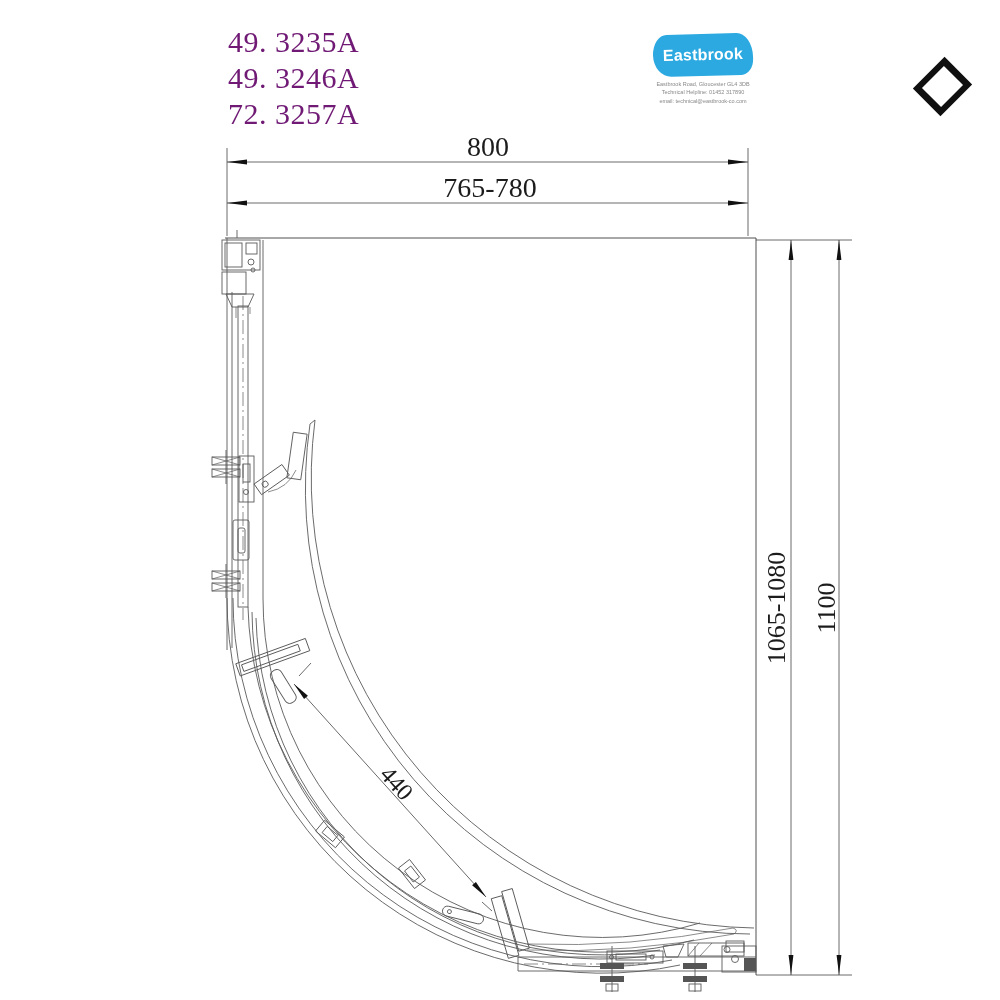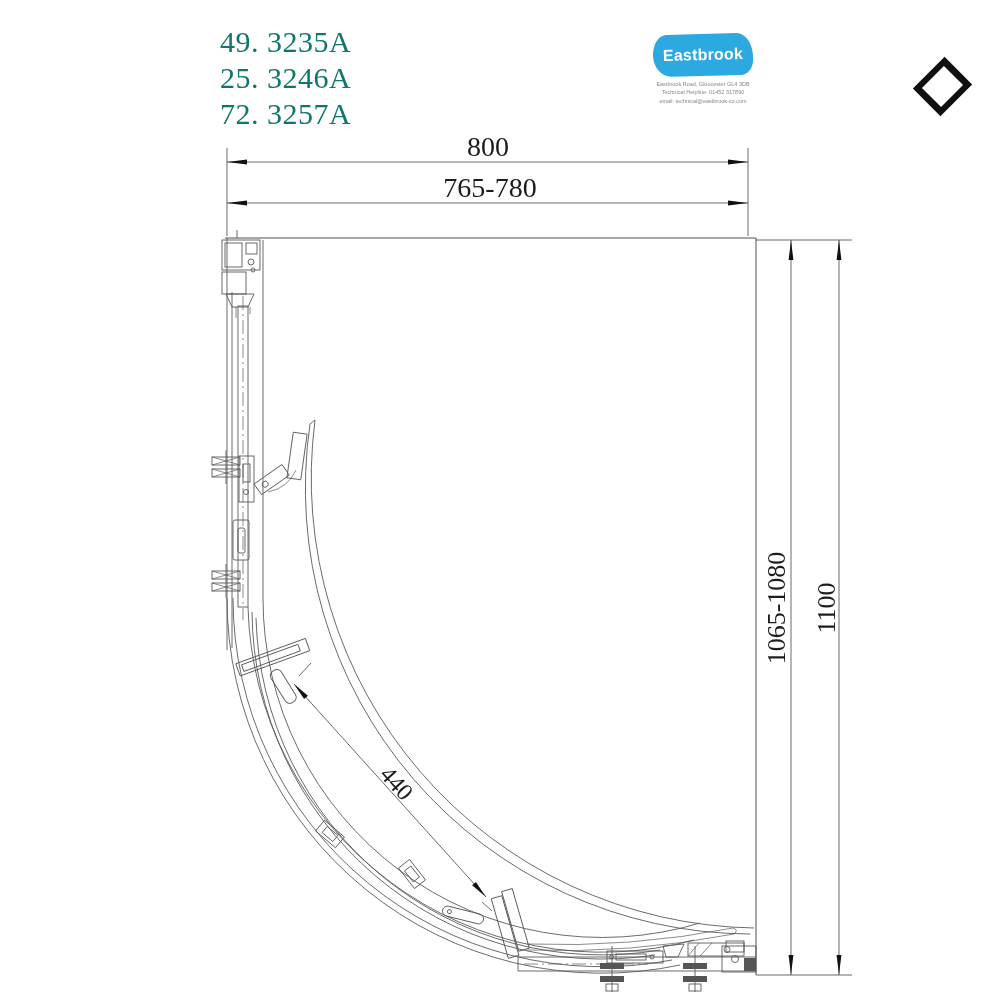--- a/index.html
+++ b/index.html
@@ -1,19 +1,19 @@
 <!DOCTYPE html>
 <html><head>
 <meta charset="utf-8">
 <style>
   html,body{margin:0;padding:0;background:#fff;}
   .canvas{position:relative;width:1000px;height:1000px;background:#fff;overflow:hidden;
           font-family:"Liberation Serif","DejaVu Serif",serif;}
   
-  .codes{position:absolute;left:220px;top:24px;color:#0f766e;font-size:30px;line-height:36px;letter-spacing:.5px;}
+  .codes{position:absolute;left:228px;top:24px;color:#701a75;font-size:30px;line-height:36px;letter-spacing:.5px;}
   
   .logo{position:absolute;left:649px;top:34px;width:108px;text-align:center;font-family:"Liberation Sans",sans-serif;}
   .logo-flag{width:100px;height:42px;margin:0 auto;background:#2BA9E0;
              border-radius:14px 16px 12px 18px / 20px 24px 16px 22px;
              display:flex;align-items:center;justify-content:center;transform:rotate(-1.5deg);}
   .logo-flag span{color:#fff;font-weight:bold;font-size:16px;letter-spacing:.2px;}
   .logo-addr{margin-top:4px;font-size:5.5px;color:#888;line-height:1.5;}
   
   .diamond{position:absolute;left:923px;top:67px;width:27px;height:27px;border:6.5px solid #101010;
            transform:rotate(45deg) scaleY(1.15);background:#fff;}
@@ -27,21 +27,21 @@
   #drawing rect.fill{fill:#555;stroke:none;}
   #drawing text{font-family:"Liberation Serif","DejaVu Serif",serif;fill:#1c1c1c;stroke:none;}
 </style>
 </head>
 <body>
 
 <div class="canvas">
 
   <div class="codes">
     <div>49. 3235A</div>
-    <div>25. 3246A</div>
+    <div>49. 3246A</div>
     <div>72. 3257A</div>
   </div>
 
   <div class="logo">
     <div class="logo-flag" style="background: rgb(43, 169, 224);">
       <span>Eastbrook</span>
     </div>
     <div class="logo-addr">
       <div>Eastbrook Road, Gloucester GL4 3DB</div>
       <div>Technical Helpline: 01452 317890</div>

